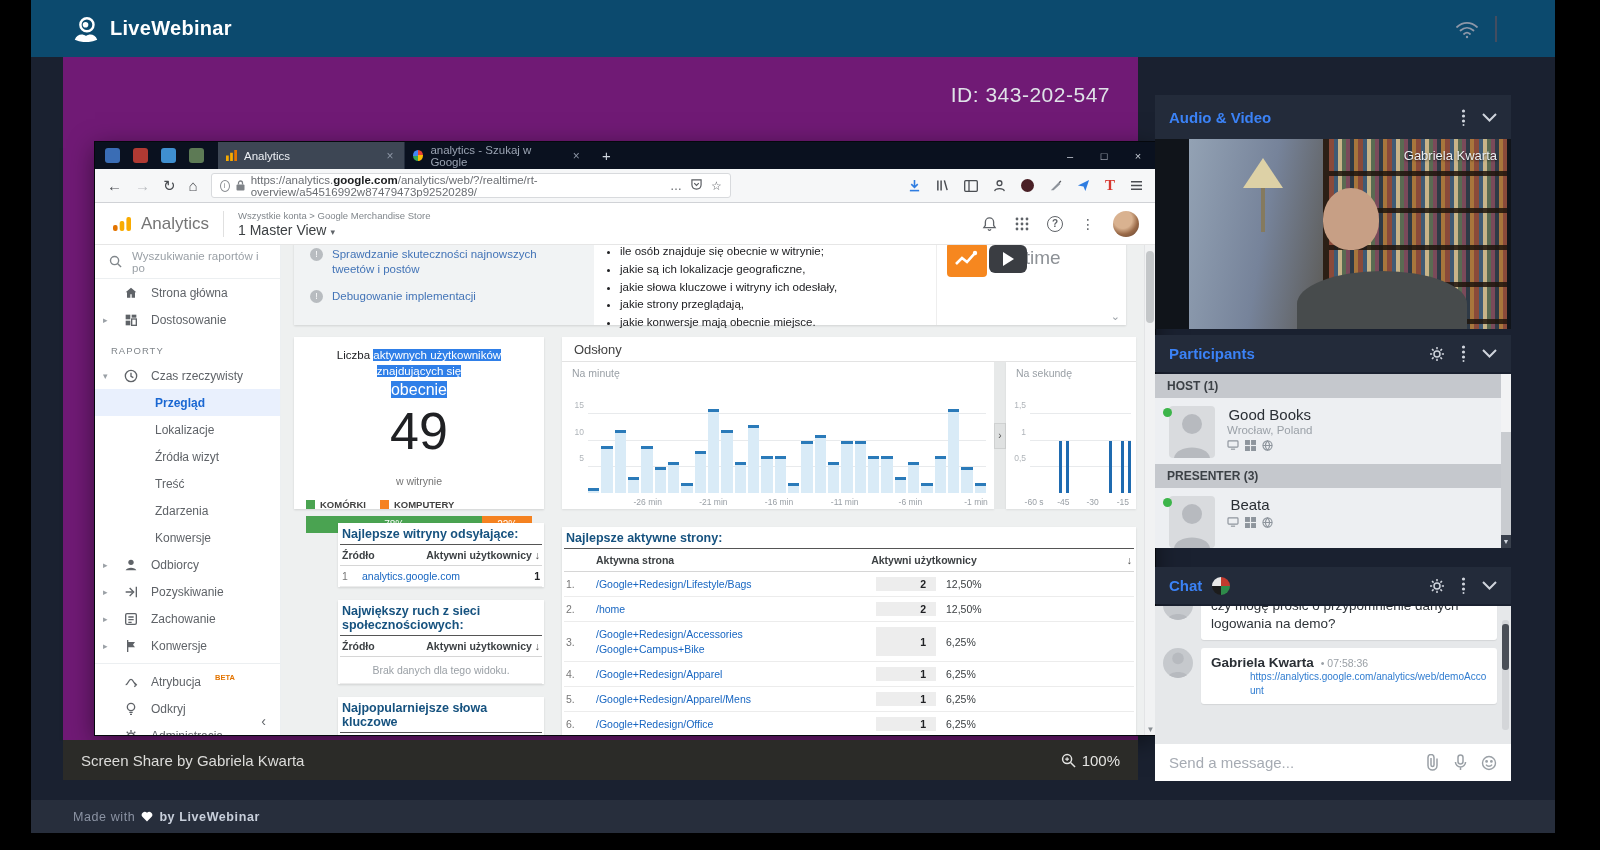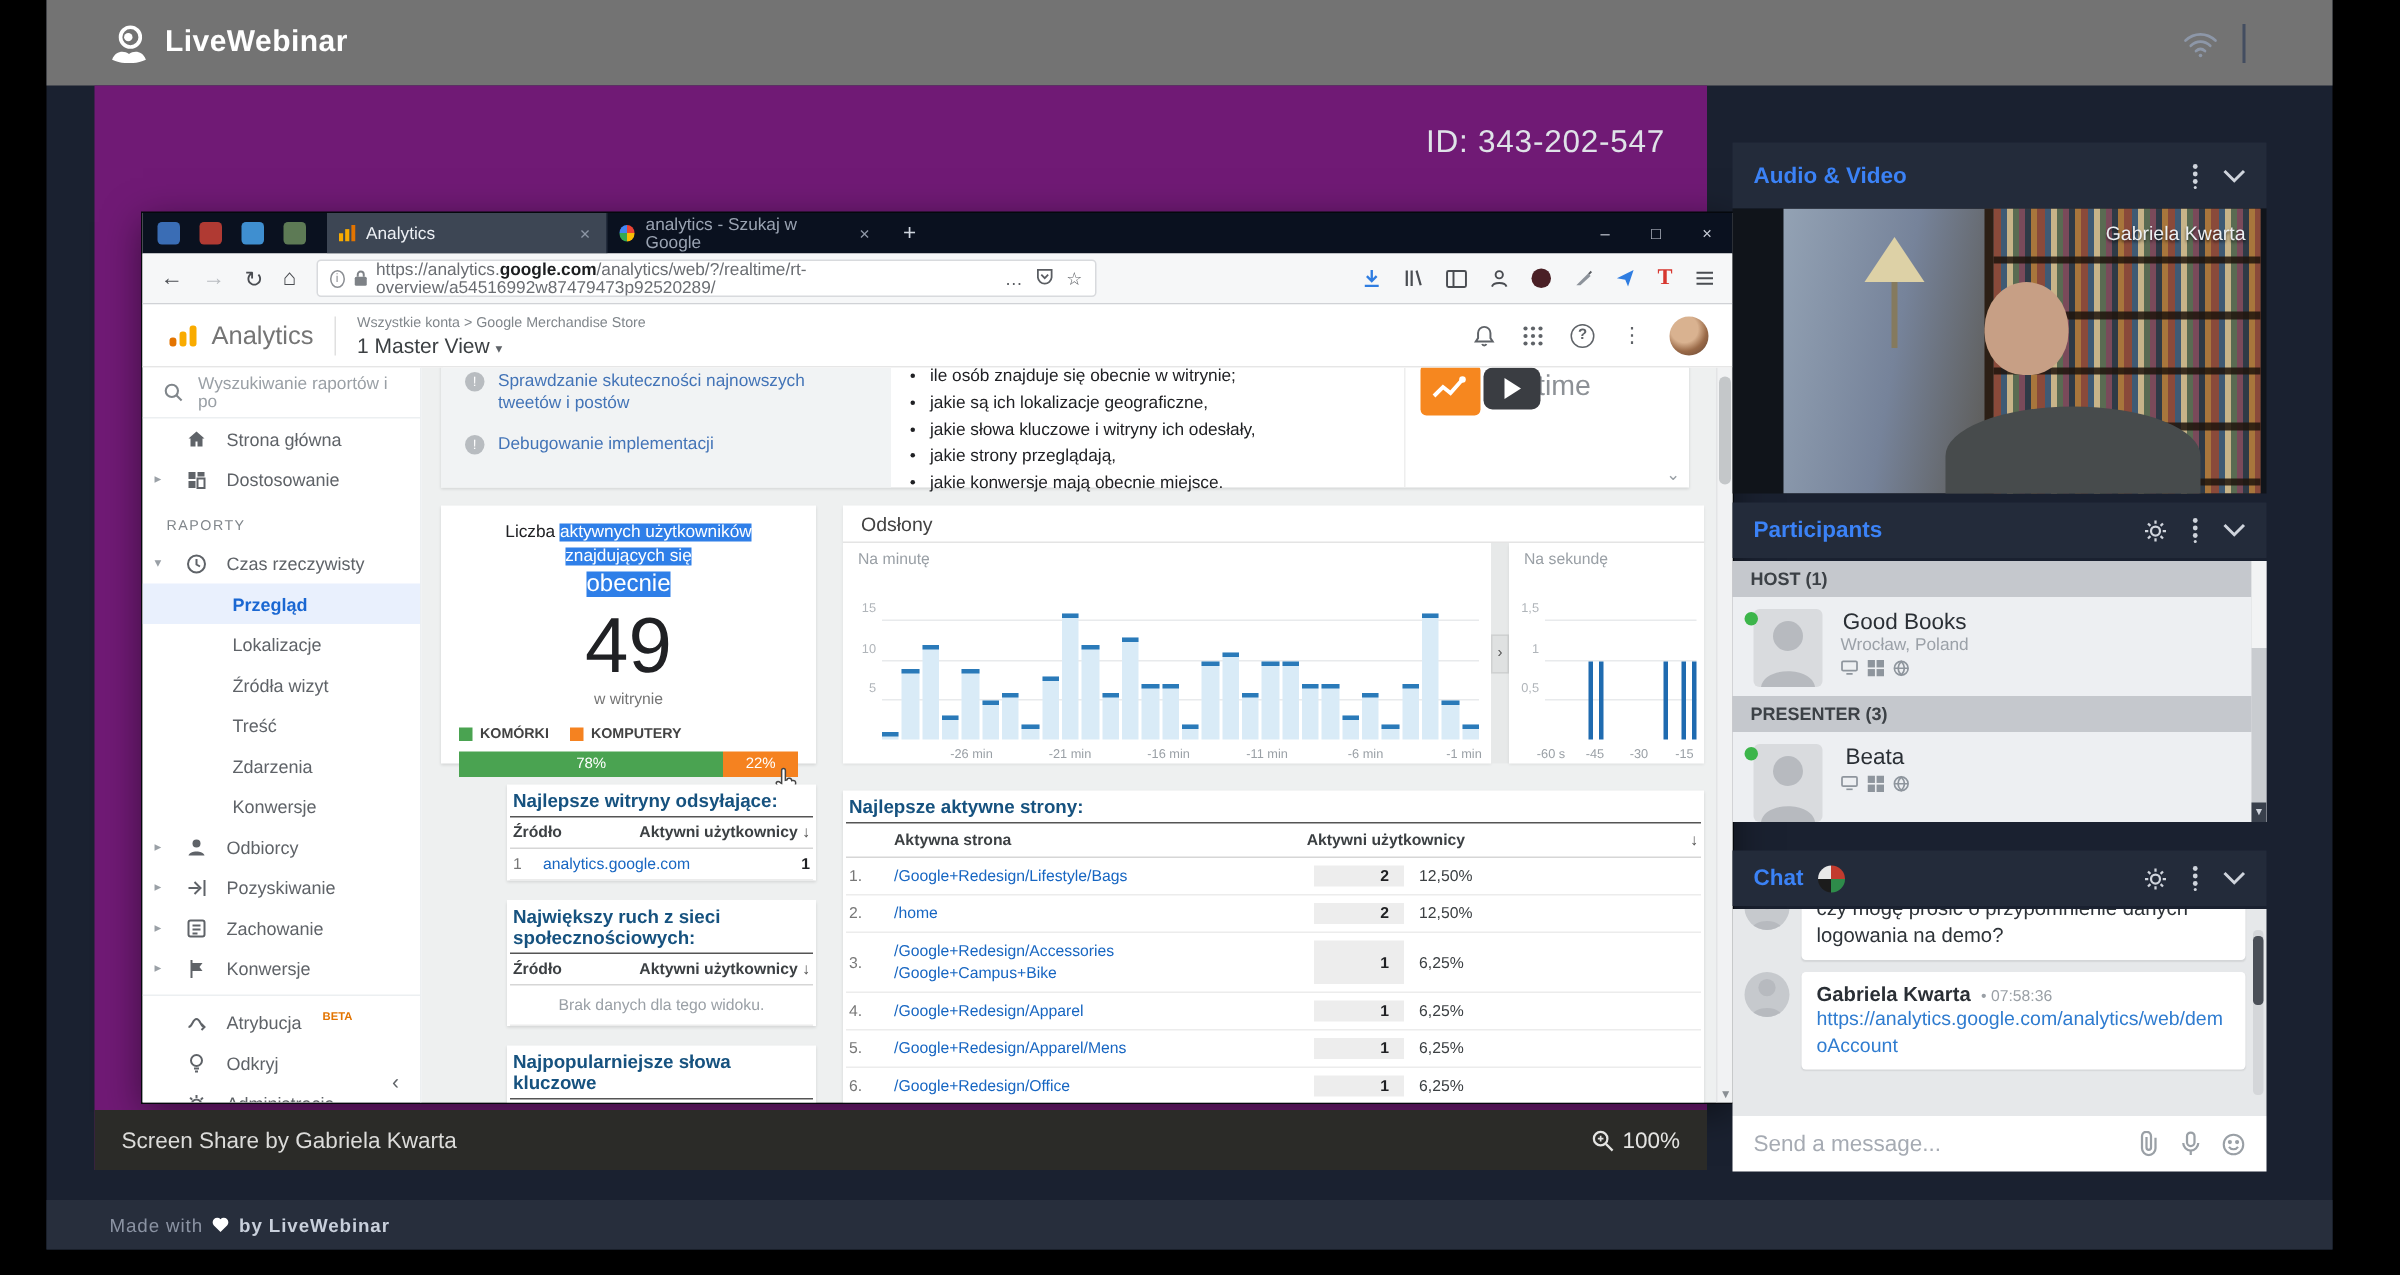--- a/index.html
+++ b/index.html
@@ -1,21 +1,21 @@
 <!DOCTYPE html>
 <html><head>
 <meta charset="utf-8">
 <style>
   * { margin:0; padding:0; box-sizing:border-box; }
   html,body { width:1600px; height:850px; background:#000; overflow:hidden;
     font-family:"Liberation Sans","DejaVu Sans",sans-serif; }
   .app { position:absolute; left:31px; top:0; width:1524px; height:833px; background:#1a2130; }
 
   
-  .topbar { position:absolute; top:0; left:0; right:0; height:57px; background:#737373;
+  .topbar { position:absolute; top:0; left:0; right:0; height:57px; background:#0c4a6e;
     display:flex; align-items:center; padding:0 58px 0 40px; }
   .brand { display:flex; align-items:center; gap:9px; }
   .brand-txt { color:#fff; font-size:20px; font-weight:bold; letter-spacing:.3px; }
   .topbar-right { margin-left:auto; display:flex; align-items:center; gap:16px; }
   .topbar-sep { width:2px; height:26px; background:#434d60; }
 
   
   .stage { position:absolute; left:32px; top:57px; width:1075px; height:723px; background:#701a75; }
   .session-id { position:absolute; top:26px; right:28px; color:#dfe3e8; font-size:21px; letter-spacing:.5px; }
   .stage-bar { position:absolute; left:0; right:0; bottom:0; height:40px; background:#2b2b28;
@@ -96,21 +96,21 @@
   .playbtn i { display:block; width:0; height:0; border-left:11px solid #fff; border-top:7px solid transparent;
     border-bottom:7px solid transparent; }
   .banner-collapse { position:absolute; right:6px; bottom:2px; color:#9aa0a6; font-size:11px; }
 
   
   .metric { left:13px; top:92px; width:250px; height:172px; padding:10px 12px 8px; text-align:center; }
   .m-title { font-size:11.5px; color:#202124; line-height:1.4; }
   .hl { background:#2f7fe8; color:#fff; }
   .m-title .big { font-size:16px; }
   .m-count { font-size:52px; color:#202124; line-height:1.05; margin-top:2px; }
-  .m-sub { font-size:10.5px; color:#757575; margin-top:2px; }
+  .m-sub { font-size:10.5px; color:#757575; margin-top:17px; }
   .m-legend { display:flex; gap:14px; margin-top:12px; }
   .m-legend .li { display:flex; align-items:center; gap:5px; font-size:9.5px; font-weight:bold; color:#424242; }
   .m-legend .sw { width:9px; height:9px; }
   .splitbar { display:flex; height:17px; margin-top:6px; position:relative; }
   .splitbar .seg { display:flex; align-items:center; justify-content:center; color:#fff; font-size:10px; }
   .cursor-hand { position:absolute; right:-2px; bottom:-14px; }
 
   
   .chartspanel { left:281px; top:92px; width:574px; height:172px; background:transparent; box-shadow:none; }
   .charts-title { background:#fff; font-size:13px; color:#424242; padding:5px 12px 4px;
@@ -192,21 +192,21 @@
     font-size:7px; display:flex; align-items:center; justify-content:center; }
 
   .chat-body { height:138px; background:#e6e8ea; position:relative; overflow:hidden; margin-top:2px; }
   .chat-inner { position:absolute; left:8px; right:14px; top:-16px; }
   .msg { display:flex; gap:8px; margin-bottom:8px; }
   .msg .cavatar { width:30px; height:30px; border-radius:50%; background:#c6c9cd; overflow:hidden; flex:0 0 30px; }
   .bubble { background:#fff; border-radius:3px; padding:7px 10px; flex:1; box-shadow:0 1px 1px rgba(0,0,0,.08); }
   .bub-head { font-size:13.5px; color:#2a2f35; font-weight:bold; }
   .bub-time { font-size:10.5px; color:#9aa0a6; font-weight:normal; margin-left:4px; }
   .bub-text { font-size:13.5px; color:#2e3338; line-height:1.35; }
-  .bub-link { font-size:13px; color:#2f7cd0; line-height:1.35; word-break:break-all; }
+  .bub-link { font-size:10px; color:#2f7cd0; line-height:1.35; word-break:break-all;margin-left:39px; }
   .chat-scroll { position:absolute; right:2px; top:14px; width:7px; height:110px; background:#d4d6d9; border-radius:3px; }
   .chat-thumb { position:absolute; top:4px; left:0; width:7px; height:46px; background:#4a4f57; border-radius:3px; }
   .chat-input { height:37px; background:#fff; display:flex; align-items:center; padding:0 14px; gap:14px; }
   .chat-ph { color:#a6abb3; font-size:15px; flex:1; }
 
   .footer { position:absolute; left:0; right:0; bottom:0; height:33px; background:#272e3c;
     display:flex; align-items:center; gap:6px; padding:0 42px; font-size:12.5px; letter-spacing:.6px; }
   .f-pre { color:#8b93a3; }
   .f-post { color:#c8cfdb; font-weight:bold; }
   svg { display:block; }

